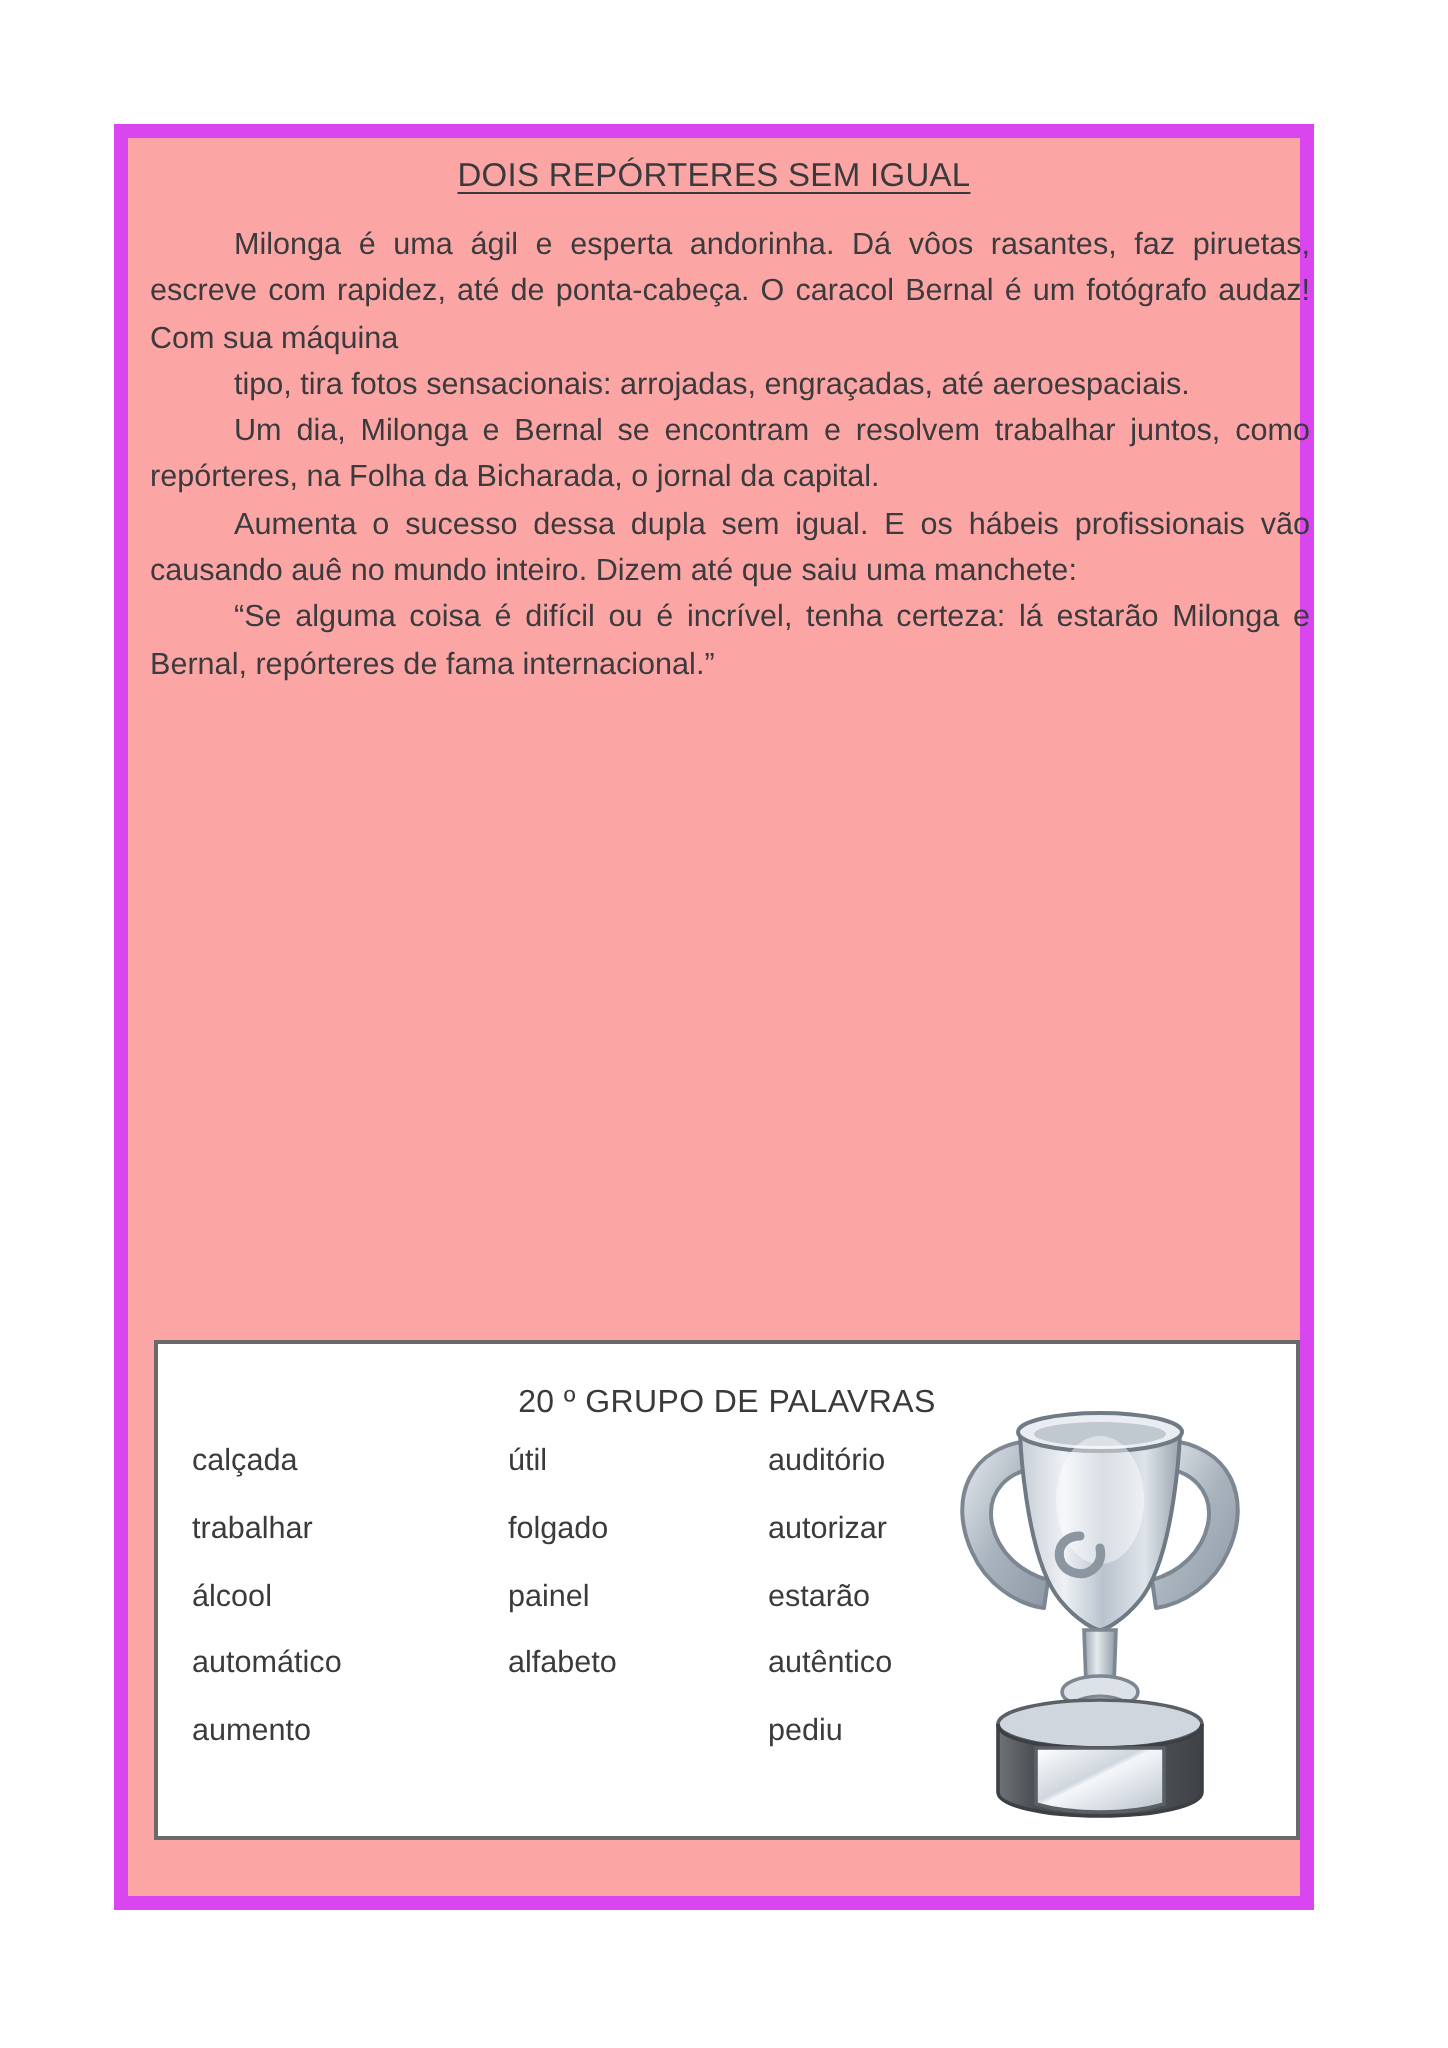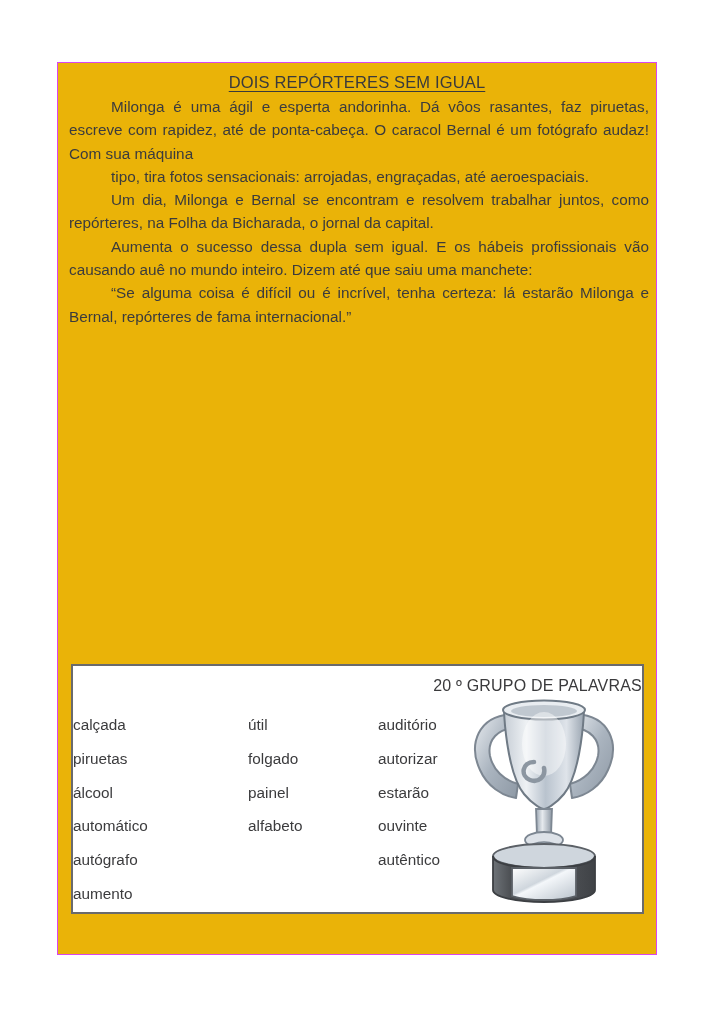--- a/index.html
+++ b/index.html
@@ -18,23 +18,23 @@
     -webkit-font-smoothing: antialiased;
   }
 
   
   #page-frame {
     position: absolute;
     left: 57px;
     top: 62px;
     width: 600px;
     height: 893px;
-    border: 1px solid #d946ef;
-    box-sizing: border-box;
-    background: #eab308;
+    border: 7px solid #d946ef;
+    box-sizing: border-box;
+    background: #fca5a5;
   }
 
   
   #doc-title {
     text-align: center;
     font-size: 16.5px;
     letter-spacing: 0.15px;
     color: #3a3a3c;
     margin: 10px 0 0 0;
     padding: 0;
@@ -43,21 +43,21 @@
   #doc-title .u {
     text-decoration: underline;
     text-underline-offset: 2.5px;
     text-decoration-thickness: 1.3px;
   }
 
   
   #story {
     position: absolute;
     left: 9px;
-    top: 32px;
+    top: 42px;
     width: 584px;
     box-sizing: border-box;
     padding: 0 2px;
   }
   .para {
     margin: 0;
     font-size: 15.3px;
     line-height: 23.3px;
     text-align: justify;
     text-justify: inter-word;
@@ -83,39 +83,39 @@
     left: 13px;
     top: 601px;
     width: 573px;
     height: 250px;
     box-sizing: border-box;
     border: 2px solid #6a6a6c;
     background: #ffffff;
     overflow: hidden;
   }
   #word-box-title {
-    text-align: right;
+    text-align: center;
     font-size: 16px;
     color: #3a3a3c;
     margin: 0;
-    padding: 11px 0 0 0;
+    padding: 21px 0 0 0;
     font-weight: 400;
     letter-spacing: 0.2px;
   }
   #word-columns {
     position: absolute;
     left: 0;
     top: 42px;
     width: 100%;
     display: flex;
   }
   .word-col {
     box-sizing: border-box;
   }
-  .word-col.c1 { width: 175px; }
+  .word-col.c1 { width: 175px; padding-left: 17px; }
   .word-col.c2 { width: 130px; }
   .word-col.c3 { width: 160px; }
   .word-item {
     font-size: 15.3px;
     line-height: 33.8px;
     color: #3b3b3d;
     white-space: nowrap;
   }
 
   
@@ -156,40 +156,39 @@
   </div>
 
   <div id="word-box">
 
     <h2 id="word-box-title">20 º GRUPO DE PALAVRAS</h2>
 
     <div id="word-columns">
 
       <div class="word-col c1">
         <div class="word-item">calçada</div>
-        <div class="word-item">piruetas</div>
+        <div class="word-item">trabalhar</div>
         <div class="word-item">álcool</div>
         <div class="word-item">automático</div>
-        <div class="word-item">autógrafo</div>
         <div class="word-item">aumento</div>
       </div>
 
       <div class="word-col c2">
         <div class="word-item">útil</div>
         <div class="word-item">folgado</div>
         <div class="word-item">painel</div>
         <div class="word-item">alfabeto</div>
       </div>
 
       <div class="word-col c3">
         <div class="word-item">auditório</div>
         <div class="word-item">autorizar</div>
         <div class="word-item">estarão</div>
-        <div class="word-item">ouvinte</div>
         <div class="word-item">autêntico</div>
+        <div class="word-item">pediu</div>
       </div>
 
     </div>
 
     <svg id="trophy" viewBox="0 0 168 232" aria-hidden="true">
       <defs>
         <linearGradient id="cupGrad" x1="0" y1="0" x2="1" y2="0">
           <stop offset="0%" stop-color="#c7ced6"></stop>
           <stop offset="28%" stop-color="#eef1f4"></stop>
           <stop offset="52%" stop-color="#b9c3ce"></stop>

